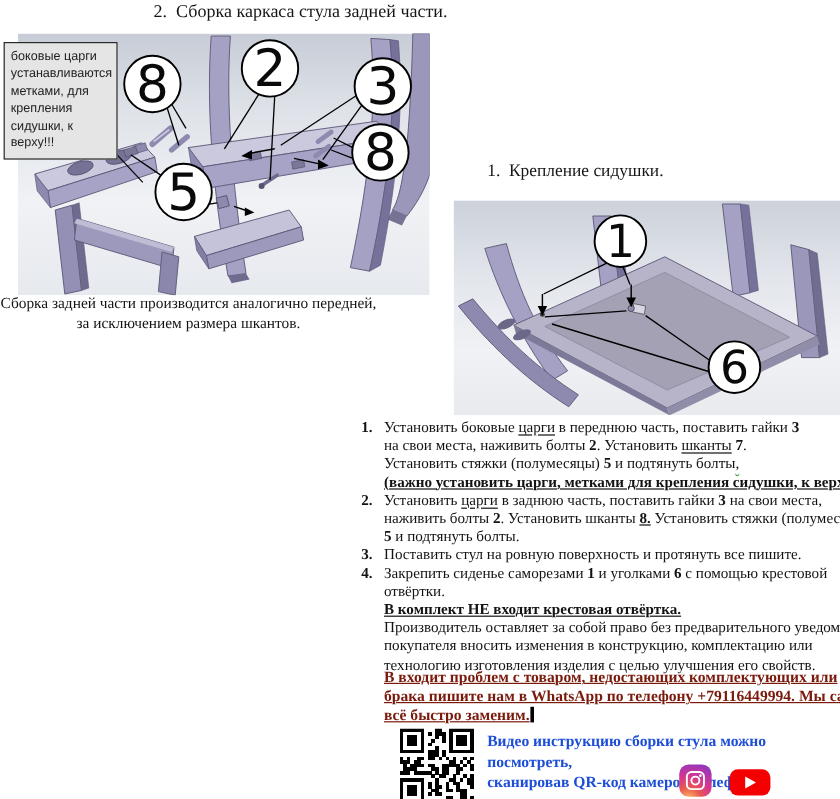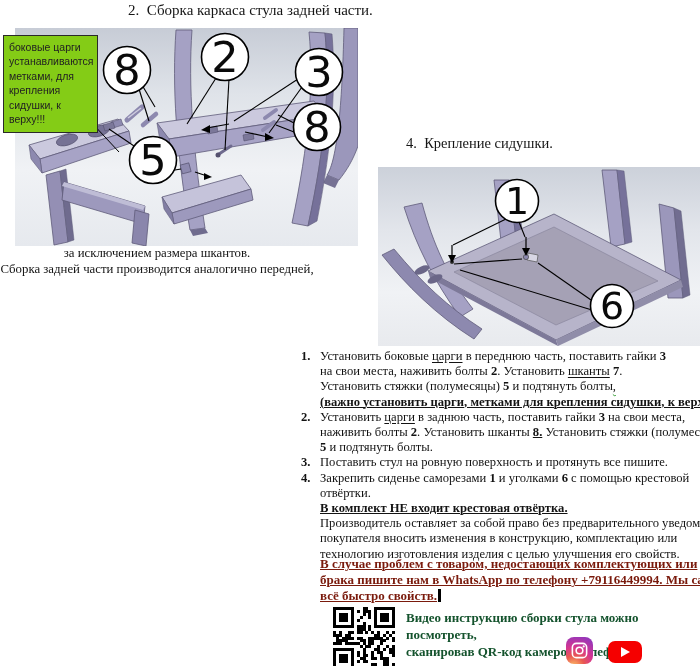--- a/index.html
+++ b/index.html
@@ -4,21 +4,21 @@
 <style>
   html,body{margin:0;padding:0;background:#fff;}
   #page{position:relative;width:700px;height:666px;background:#fff;overflow:hidden;
         font-family:"Liberation Serif",serif;color:#111;}
   .abs{position:absolute;}
   .heading{font-size:15px;white-space:pre;color:#151515;}
   
   .fig{position:absolute;}
   .fig svg{display:block;}
   
-  #note-box{position:absolute;left:3px;top:35px;width:84px;background:#84cc16;
+  #note-box{position:absolute;left:3px;top:35px;width:84px;background:#e5e5e5;
     border:1px solid #2a2a2a;padding:4px 4px 5px 5px;
     font-family:"Liberation Sans",sans-serif;font-size:10.5px;line-height:1.38;color:#222;z-index:5;}
   
   #back-caption{position:absolute;left:0;top:246px;width:314px;text-align:center;
     font-size:12.8px;line-height:15.6px;color:#131313;}
   
   #ins-list{position:absolute;left:301px;top:349px;width:399px;
     font-size:12.6px;line-height:15.2px;color:#131313;}
   .ins-item{display:flex;}
   .ins-num{flex:0 0 19px;font-weight:bold;}
@@ -29,21 +29,21 @@
       text-decoration-thickness:1px;text-underline-offset:2px;text-decoration:underline;}
   .sqg{text-decoration-line:underline;text-decoration-style:wavy;text-decoration-color:#3aa03a;
       text-decoration-thickness:1px;text-underline-offset:2px;}
   
   #warning{position:absolute;left:320px;top:556px;font-size:13px;line-height:16.2px;
     color:#7a1a0c;white-space:nowrap;}
   #warning .u{text-decoration-color:#7a1a0c;}
   .cursor{display:inline-block;width:3px;height:13px;background:#000;vertical-align:-2px;margin-left:1px;}
   
   #qr-box{position:absolute;left:333px;top:607px;width:62px;height:62px;overflow:hidden;}
-  #qr-caption{position:absolute;left:406px;top:609px;font-weight:bold;font-size:13px;line-height:17px;color:#14532d;}
+  #qr-caption{position:absolute;left:406px;top:609px;font-weight:bold;font-size:13px;line-height:17px;color:#1d4ed8;}
   
   #ig{position:absolute;left:566px;top:637px;width:27px;height:27px;border-radius:8px;
      background:radial-gradient(circle at 28% 110%,#fdc468 0%,#e95950 30%,#d6368f 55%,#9b36b7 85%,#8a3ab9 100%);
      display:flex;align-items:center;justify-content:center;}
   #yt{position:absolute;left:608px;top:641px;width:34px;height:22px;border-radius:7px;background:#f50000;
      display:flex;align-items:center;justify-content:center;}
   #yt .tri{width:0;height:0;border-left:9px solid #fff;border-top:5.5px solid transparent;border-bottom:5.5px solid transparent;}
   .co-num{font-family:"DejaVu Sans",sans-serif;fill:#0a0a0a;}
 </style>
 </head>
@@ -168,25 +168,25 @@
         <text x="138" y="147" text-anchor="middle" font-size="43" class="co-num">5</text>
       </g>
     </svg>
   </div>
 
   <div id="note-box">
     <span>боковые царги устанавливаются метками, для крепления сидушки, к верху!!!</span>
   </div>
 
   <div id="back-caption">
+    <div><span>Сборка задней части производится аналогично передней,</span></div>
     <div><span>за исключением размера шкантов.</span></div>
-    <div><span>Сборка задней части производится аналогично передней,</span></div>
-  </div>
-
-  <div class="abs heading" style="left:406px;top:135px;font-size:14.5px;">4.  Крепление сидушки.</div>
+  </div>
+
+  <div class="abs heading" style="left:406px;top:135px;font-size:14.5px;">1.  Крепление сидушки.</div>
 
   <div class="fig" style="left:378px;top:167px;">
     <svg viewBox="0 0 322 179" width="322" height="179">
       <defs>
         <linearGradient id="bgB" x1="0" y1="0" x2="0" y2="1">
           <stop offset="0" stop-color="#ccd1da"></stop>
             <stop offset="0.35" stop-color="#e2e5eb"></stop>
           <stop offset="0.7" stop-color="#f0f2f5"></stop>
             <stop offset="1" stop-color="#e8eaee"></stop>
         </linearGradient>
@@ -258,21 +258,21 @@
         <span class="ins-num">3.</span>
         <span class="ins-body"><span>Поставить стул на ровную поверхность и протянуть все пишите.</span></span>
       </div>
       <div class="ins-item">
         <span class="ins-num">4.</span>
         <span class="ins-body"><span> Закрепить сиденье саморезами </span><span class="b">1</span><span> и уголками </span><span class="b">6</span><span> с помощью крестовой</span><br><span>отвёртки.</span><br><span class="b u">В комплект НЕ входит крестовая отвёртка.</span><br><span>Производитель оставляет за собой право без предварительного уведомления</span><br><span>покупателя вносить изменения в конструкцию, комплектацию или</span><br><span>технологию изготовления изделия с целью улучшения его свойств.</span></span>
       </div>
     </div>
 
   <div id="warning">
-    <span><span class="b u">В случае проблем с товаром, недостающих комплектующих или</span><br><span class="b u">брака пишите нам в WhatsApp по телефону +79116449994. Мы сами</span><br><span class="b u">всё быстро свойств.</span></span><span class="cursor"></span>
+    <span><span class="b u">В входит проблем с товаром, недостающих комплектующих или</span><br><span class="b u">брака пишите нам в WhatsApp по телефону +79116449994. Мы сами</span><br><span class="b u">всё быстро заменим.</span></span><span class="cursor"></span>
   </div>
 
   <div id="qr-box">
     <svg viewBox="0 0 62 62" width="62" height="62" shape-rendering="crispEdges">
         <g fill="#000">
           <rect x="29.52" y="0.00" width="3.00" height="3.00"></rect>
           <rect x="32.48" y="0.00" width="3.00" height="3.00"></rect>
           <rect x="23.62" y="2.95" width="3.00" height="3.00"></rect>
           <rect x="29.52" y="2.95" width="3.00" height="3.00"></rect>
           <rect x="32.48" y="2.95" width="3.00" height="3.00"></rect>

